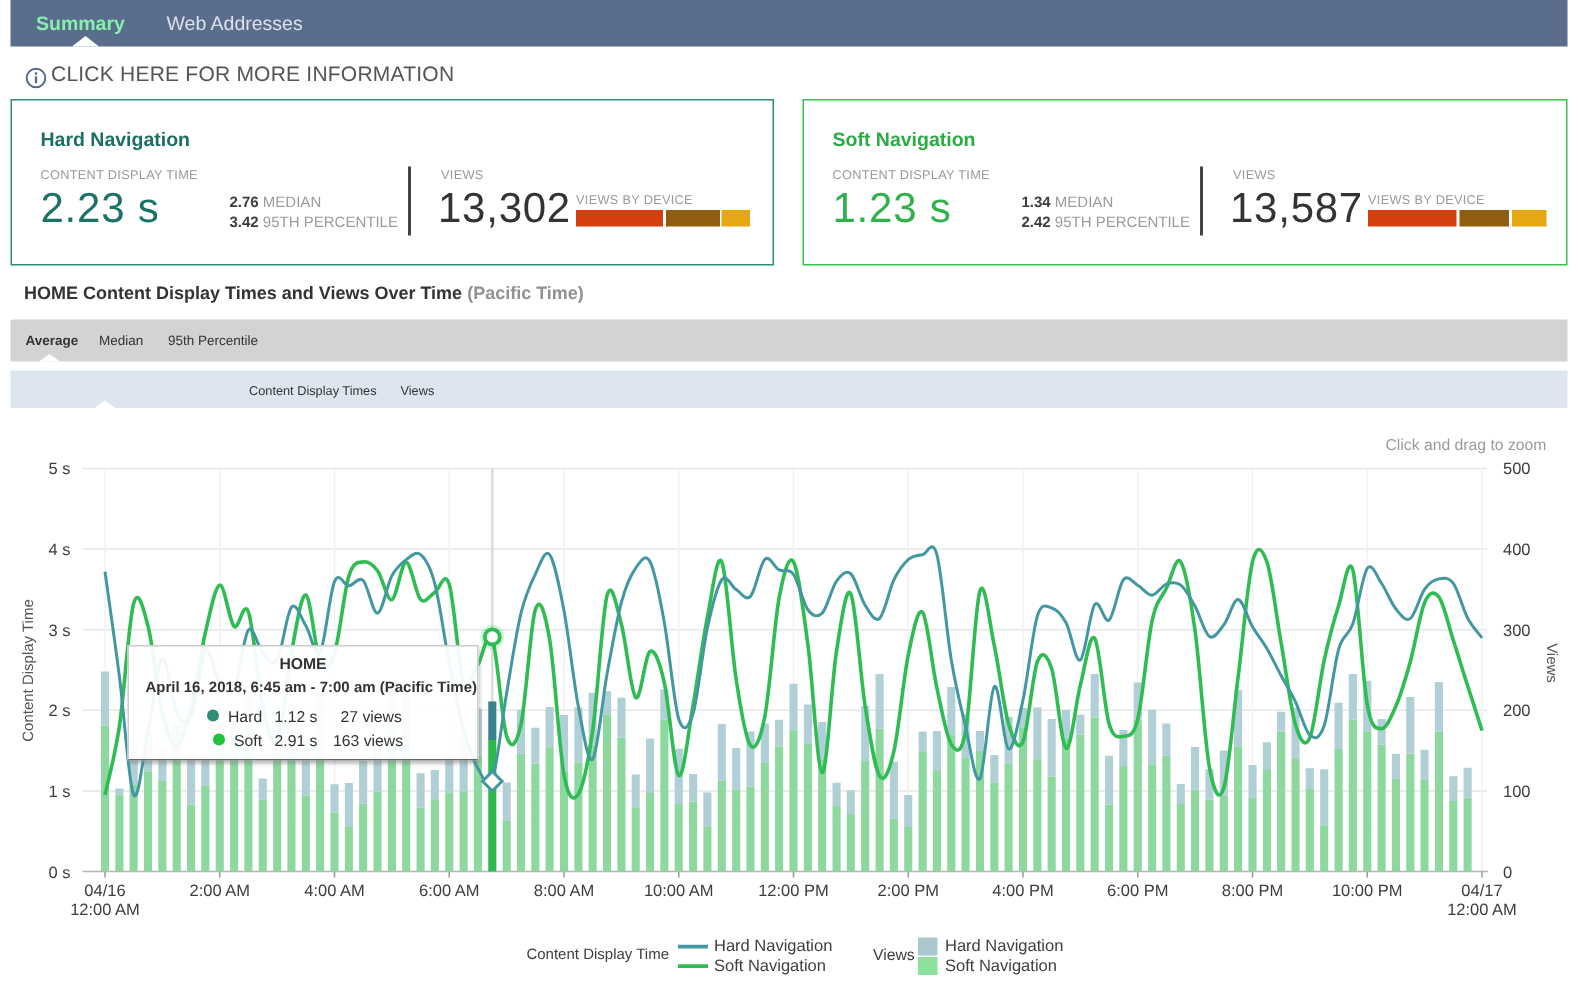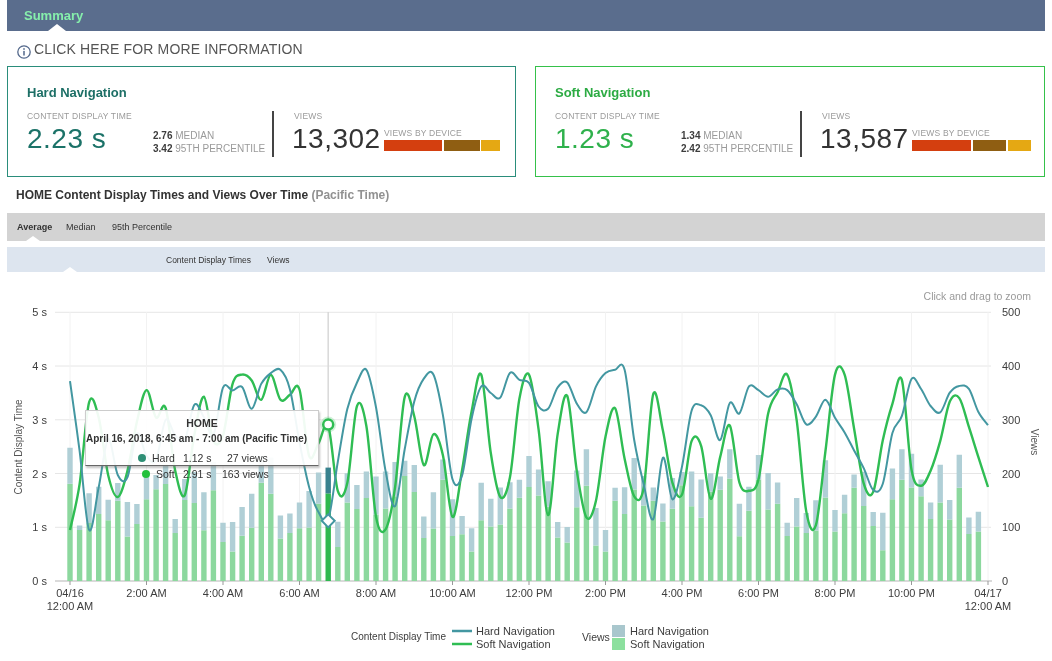--- a/index.html
+++ b/index.html
@@ -13,28 +13,29 @@
  .c-lab{position:absolute;font-size:8.5px;color:#9a9a9a;letter-spacing:.2px}
  .c-big{position:absolute;font-size:28px;line-height:24px;letter-spacing:.5px}
  .c-med{position:absolute;font-size:10px;line-height:13px;color:#9a9a9a}
  .c-med b{color:#3d3d3d;font-weight:bold}
  .vdiv{position:absolute;width:2px;background:#444}
  .devbar{position:absolute;height:11px}
  .seg{position:absolute;top:0;height:11px}
  .gtab1{left:7px;top:213px;width:1038px;height:28px;background:#d3d3d3;font-size:9px}
  .gtab2{left:7px;top:247px;width:1038px;height:25px;background:#dde5ef;font-size:8.5px}
  .t1{position:absolute;color:#333;top:0}
- .tip{left:85px;top:410px;width:234px;height:56px;background:rgba(255,255,255,0.93);border:1px solid #ccc;border-bottom:1px solid #666;box-shadow:1px 2px 2px rgba(120,120,120,0.45);font-size:10.5px;color:#333;z-index:5}
+ .tip{left:85px;top:430px;width:234px;height:77px;background:rgba(255,255,255,0.93);border:1px solid #ccc;border-bottom:1px solid #666;box-shadow:1px 2px 2px rgba(120,120,120,0.45);font-size:10.5px;color:#333;z-index:5}
  .tiprow{position:absolute;white-space:nowrap}
  .dot{display:inline-block;width:8px;height:8px;border-radius:50%;margin-right:6px}
  .leg{top:624px;left:0;width:1052px;height:30px;font-size:11px;color:#3d3d3d}
 </style></head>
 <body>
 <div class="abs hdr">
   <div class="tab" style="left:17px;font-weight:bold;color:#86efac">Summary</div>
+  <div class="tab" style="left:104px">Web Addresses</div>
   <div class="notch" style="left:41px;top:24px"></div>
 </div>
 <div class="abs info">
   <svg width="14" height="14" viewBox="0 0 14 14" style="vertical-align:-4px;margin-right:3px">
    <circle cx="7" cy="7" r="6.2" fill="none" stroke="#53688b" stroke-width="1.3"></circle>
    <rect x="6.25" y="5.9" width="1.5" height="4.6" fill="#53688b"></rect>
    <rect x="6.25" y="3.2" width="1.5" height="1.6" fill="#53688b"></rect>
   </svg><span style="vertical-align:1px">CLICK HERE FOR MORE INFORMATION</span></div>
 
 <div class="abs card" style="left:7px;border:1px solid #2a8d7b">
@@ -158,21 +159,21 @@
 <text x="1031" y="300" text-anchor="end" style="font:10.5px 'Liberation Sans',sans-serif;fill:#9a9a9a">Click and drag to zoom</text>
 <text transform="rotate(-90 22 447)" x="22" y="447" text-anchor="middle" class="rot">Content Display Time</text>
 <text transform="rotate(90 1031 442)" x="1031" y="442" text-anchor="middle" class="rot">Views</text>
 <circle cx="328.2" cy="424.6" r="8" fill="#2fbd53" opacity="0.22"></circle>
 <circle cx="328.2" cy="424.6" r="5" fill="#fff" stroke="#2fbd53" stroke-width="2.5"></circle>
 <rect x="-4.6" y="-4.6" width="9.2" height="9.2" transform="translate(328.2 520.8) rotate(45)" fill="#fff" stroke="#4397a1" stroke-width="2"></rect>
 </svg>
 
 <div class="abs tip">
   <div class="tiprow" style="left:0;width:232px;top:6px;text-align:center;font-weight:bold">HOME</div>
-  <div class="tiprow" style="left:0;width:232px;top:22px;text-align:left;font-weight:bold;font-size:10px">April 16, 2018, 6:45 am - 7:00 am (Pacific Time)</div>
+  <div class="tiprow" style="left:0;width:232px;top:22px;text-align:right;font-weight:bold;font-size:10px">April 16, 2018, 6:45 am - 7:00 am (Pacific Time)</div>
   <div class="tiprow" style="left:52px;top:41px"><span class="dot" style="background:#2e8f75"></span>Hard</div>
   <div class="tiprow" style="left:97px;top:41px">1.12 s</div>
   <div class="tiprow" style="left:178px;top:41px;width:0"></div>
   <div class="tiprow" style="left:141px;top:41px">27 views</div>
   <div class="tiprow" style="left:56px;top:57px"><span class="dot" style="background:#23c03c"></span>Soft</div>
   <div class="tiprow" style="left:97px;top:57px">2.91 s</div>
   <div class="tiprow" style="left:136px;top:57px">163 views</div>
 </div>
 
 <div class="abs leg">

